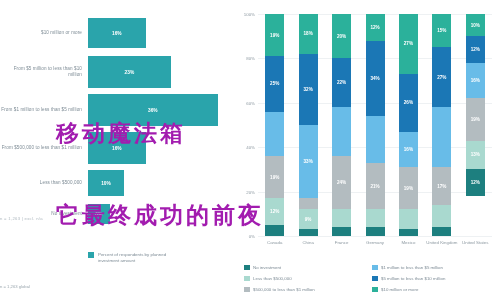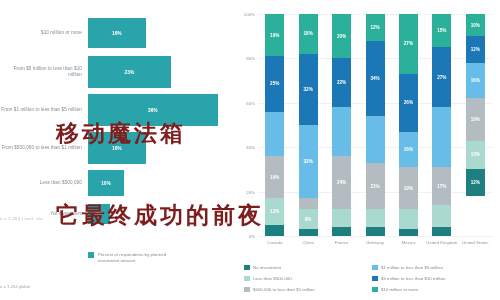--- a/index.html
+++ b/index.html
@@ -173,21 +173,21 @@
     font-size: 4.4px;
     color: #7d8b95;
     white-space: nowrap;
   }
 
   
   .wm {
     position: absolute;
     font-family: "DejaVu Sans", sans-serif;
     font-weight: bold;
-    color: #7f1d1d;
+    color: #a21caf;
     white-space: nowrap;
     pointer-events: none;
     letter-spacing: 3px;
   }
   #wm-mid {
     left: 56px;
     top: 118px;
     font-size: 23px;
   }
   #wm-low {

